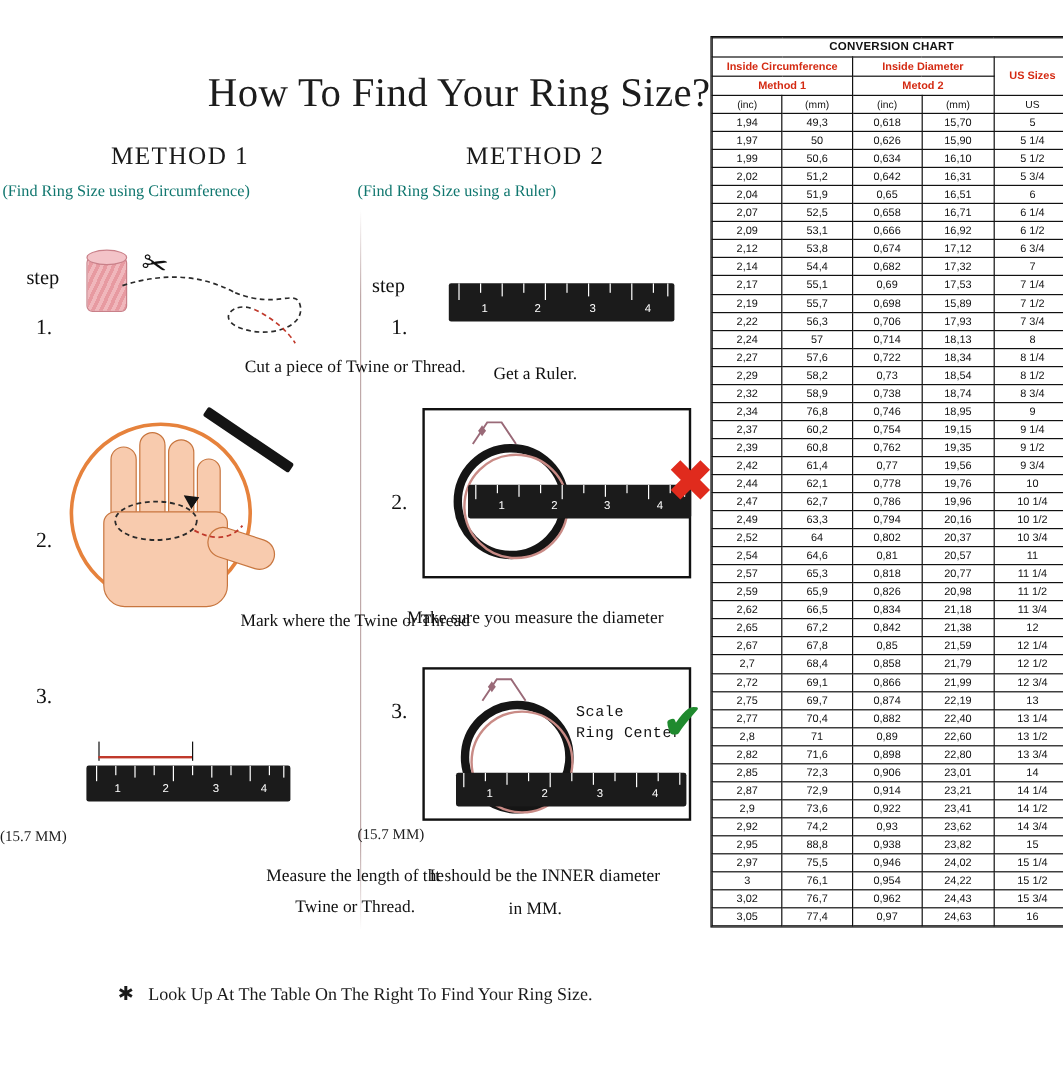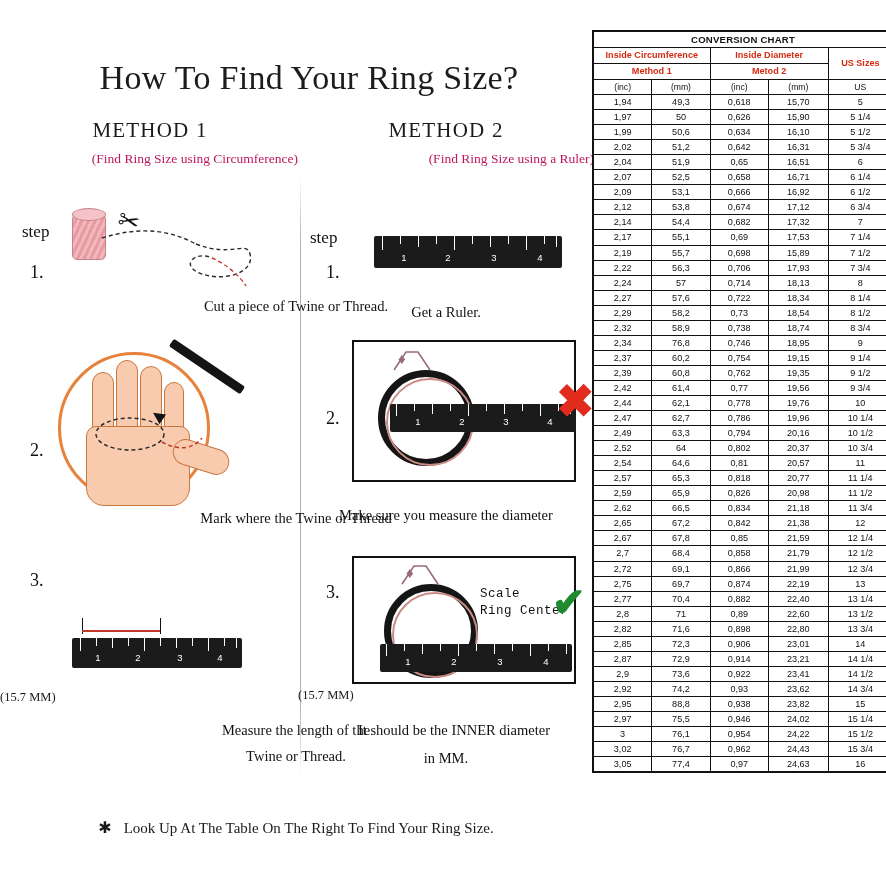--- a/index.html
+++ b/index.html
@@ -19,21 +19,21 @@
     position: absolute;
     left: 0; top: 0;
     width: 592px;
     height: 895px;
   }
 
   #page-title {
     position: absolute;
     left: 0; top: 36px;
     width: 592px;
-    text-align: center;
+    text-align: right;
     font-size: 34px;
     font-weight: normal;
     letter-spacing: 0.3px;
     color: #1c1c1c;
     padding-left: 26px;
   }
 
   .vdivider {
     position: absolute;
     left: 300px;
@@ -47,24 +47,24 @@
   .col.left { left: 2px; }
   .col.right { left: 298px; }
 
   .method-title {
     text-align: center;
     font-size: 21px;
     letter-spacing: 1.2px;
     margin-top: 118px;
   }
   .method-sub {
-    text-align: right;
+    text-align: left;
     font-size: 13.5px;
     margin-top: 8px;
-    color: #be185d;
+    color: #0f766e;
   }
 
   .step-word {
     position: absolute;
     font-size: 17px;
     color: #111;
   }
   .step-num {
     position: absolute;
     font-size: 18px;

